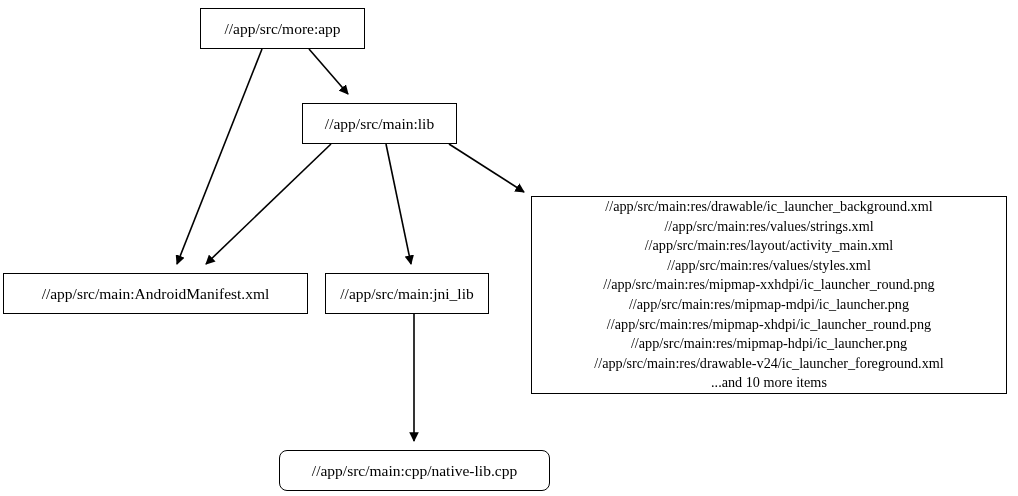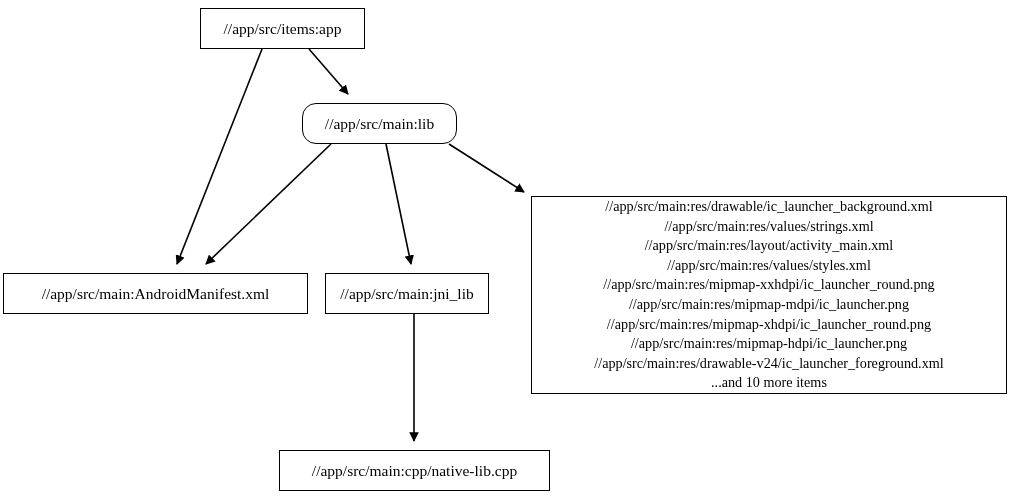--- a/index.html
+++ b/index.html
@@ -45,25 +45,25 @@
   .node-single {
     font-size: 15.5px;
   }
   .node-multi {
     font-size: 14.2px;
     line-height: 19.6px;
     padding: 7px 16px;
   }
   
   #node-app      { left: 200px; top: 8px;   width: 165px; height: 41px; }
-  #node-lib      { left: 302px; top: 103px; width: 155px; height: 41px; border-radius: 14px; }
+  #node-lib      { left: 302px; top: 103px; width: 155px; height: 41px; }
   #node-manifest { left: 3px;   top: 273px; width: 305px; height: 41px; }
   #node-jnilib   { left: 325px; top: 273px; width: 164px; height: 41px; }
   #node-res      { left: 531px; top: 196px; width: 476px; height: 198px; }
-  #node-cpp      { left: 279px; top: 450px; width: 271px; height: 41px; }
+  #node-cpp      { left: 279px; top: 450px; width: 271px; height: 41px; border-radius: 8px; }
 </style>
 </head>
 <body>
 
 <div id="graph-canvas">
 
   <svg id="edge-layer" viewBox="0 0 1018 496" width="1018" height="496" xmlns="http://www.w3.org/2000/svg">
     <defs>
       <marker id="arrow" viewBox="0 0 10 10" refX="9" refY="5" markerWidth="6" markerHeight="6" orient="auto-start-reverse">
         <path d="M 0 0 L 10 5 L 0 10 z" fill="#000000"></path>
@@ -89,21 +89,21 @@
     <g>
       <path d="M 449 144 L 524 192" stroke="#000000" stroke-width="1.6" fill="none" marker-end="url(#arrow)"></path>
     </g>
 
     <g>
       <path d="M 414 314 L 414 441" stroke="#000000" stroke-width="1.6" fill="none" marker-end="url(#arrow)"></path>
     </g>
   </svg>
 
   <div class="node node-single" id="node-app">
-    <span class="node-label">//app/src/items:app</span>
+    <span class="node-label">//app/src/more:app</span>
   </div>
 
   <div class="node node-single" id="node-lib">
     <span class="node-label">//app/src/main:lib</span>
   </div>
 
   <div class="node node-single" id="node-manifest">
     <span class="node-label">//app/src/main:AndroidManifest.xml</span>
   </div>
 

